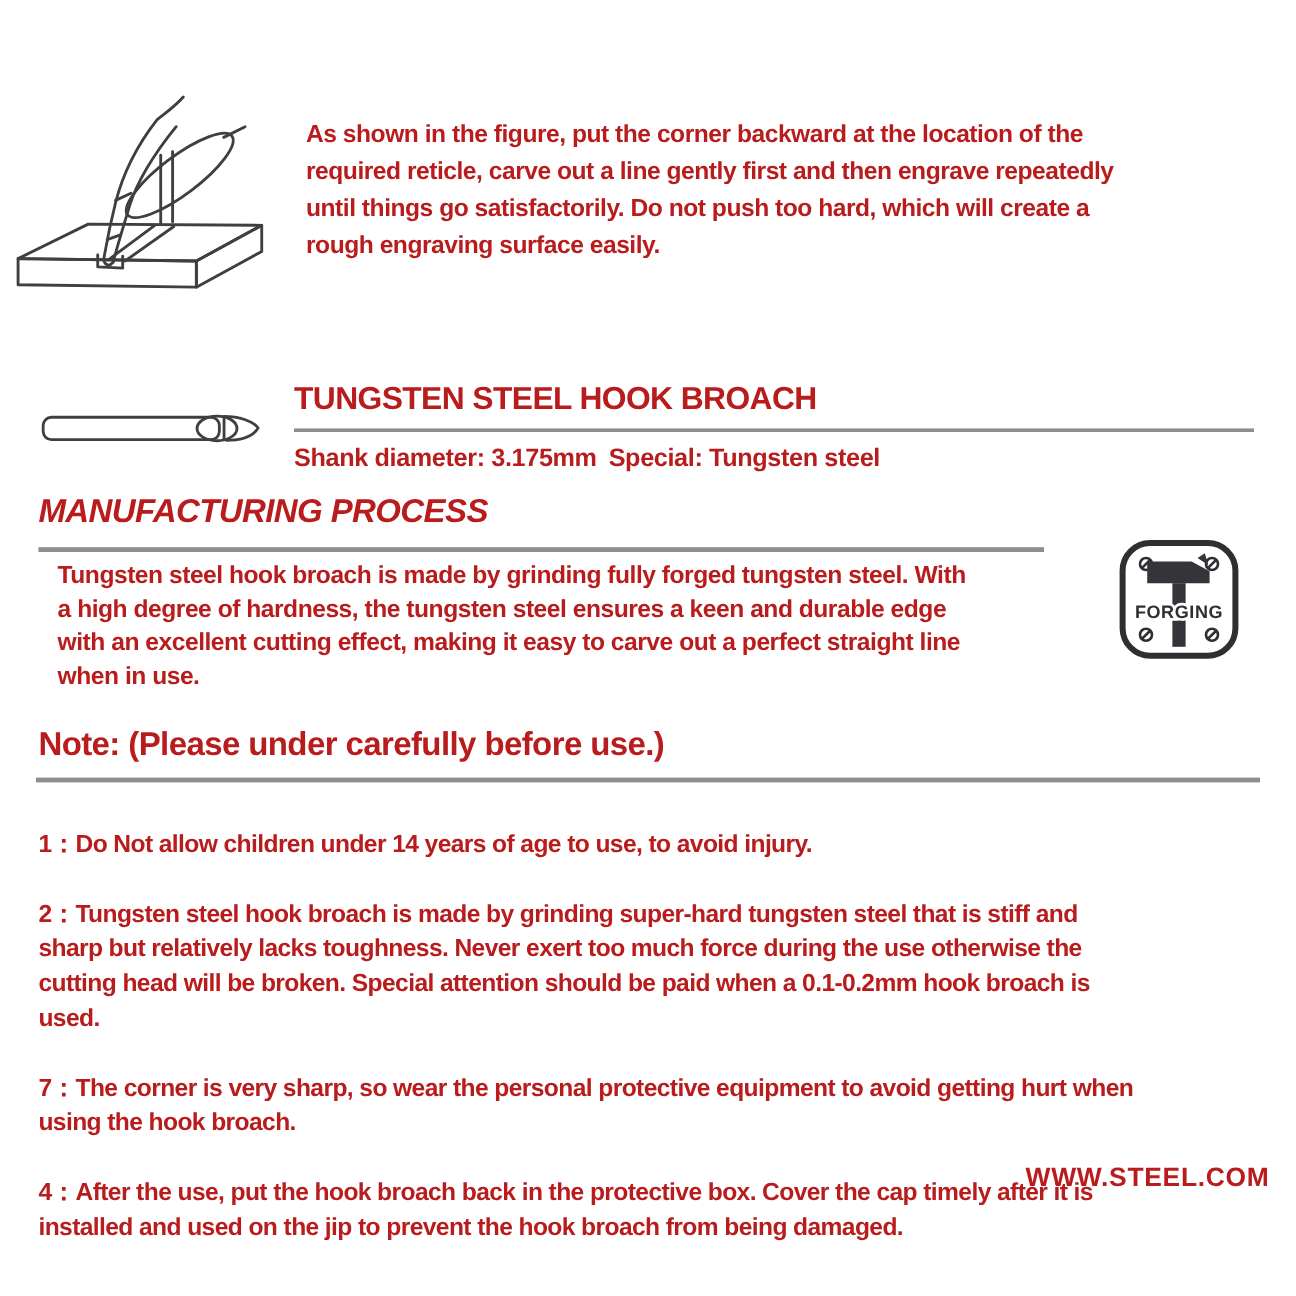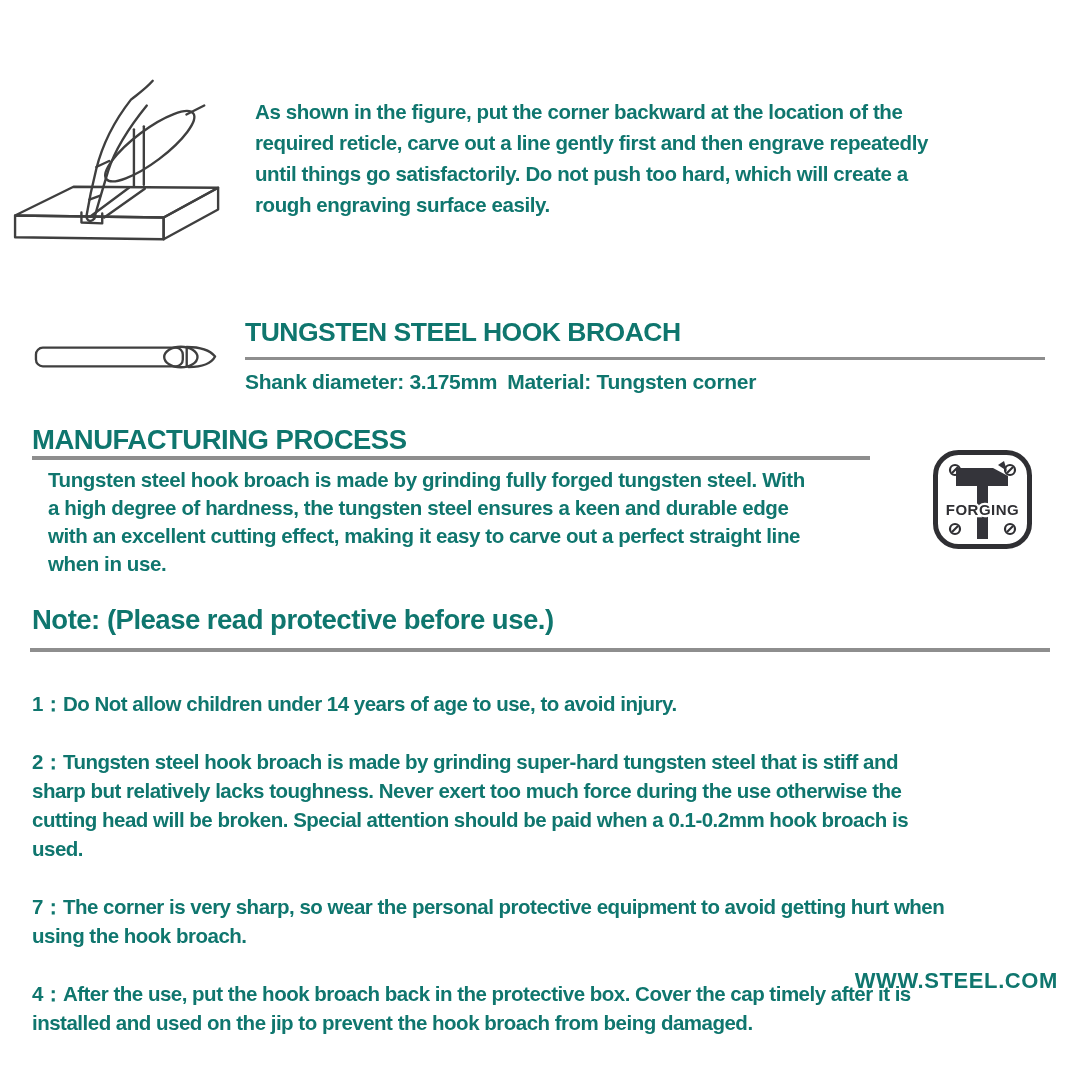--- a/index.html
+++ b/index.html
@@ -1,28 +1,28 @@
 <!DOCTYPE html>
 <html><head>
 <meta charset="utf-8">
 <style>
   html,body{margin:0;padding:0;}
   body{
     width:1080px;height:1080px;background:#ffffff;position:relative;
     font-family:"Liberation Sans", sans-serif;overflow:hidden;
   }
   .abs{position:absolute;}
-  .txt{color:#0f766e;font-weight:bold;white-space:pre-line;}
+  .txt{color:#b91c1c;font-weight:bold;white-space:pre-line;}
   .intro-text{left:255px;top:96px;font-size:20.5px;line-height:31px;letter-spacing:-0.4px;width:810px;}
   .product-title{left:245px;top:317px;font-size:26.5px;letter-spacing:-0.5px;white-space:pre;}
   .rule{background:#8e8e8e;}
   .rule-product{left:245px;top:357px;width:800px;height:3px;}
   .specs{left:245px;top:370px;display:flex;gap:10px;font-size:21px;letter-spacing:-0.3px;}
   .specs span{white-space:pre;}
-  .mfg-title{left:32px;top:424px;font-size:27.5px;letter-spacing:-0.5px;white-space:pre;}
+  .mfg-title{left:32px;top:410px;font-size:27.5px;letter-spacing:-0.5px;white-space:pre;font-style:italic;}
   .rule-mfg{left:32px;top:456px;width:838px;height:4px;}
   .mfg-body{left:32px;top:466px;font-size:20.5px;line-height:28px;letter-spacing:-0.4px;width:880px;margin-left:16px;}
   .note-title{left:32px;top:604px;font-size:27.5px;letter-spacing:-0.5px;white-space:pre;}
   .rule-note{left:30px;top:648px;width:1020px;height:4px;}
   .note-list{left:32px;top:660px;font-size:20.5px;line-height:29px;letter-spacing:-0.5px;width:1030px;}
   .note-list p{margin:0;white-space:pre-line;}
   .footer{right:22px;top:968px;font-size:22px;letter-spacing:0.6px;white-space:pre;}
   .illu{left:2px;top:60px;}
   .broach{left:34px;top:340px;}
   .badge{left:932px;top:448px;}
@@ -66,21 +66,21 @@
   <rect class="ln" x="2" y="7.5" width="150" height="19" rx="7"></rect>
   <ellipse class="ln" cx="150" cy="17" rx="17" ry="10.5" fill="#fff"></ellipse>
   <line class="ln" x1="156" y1="7.5" x2="156" y2="26.5"></line>
   <path class="ln" d="M156,6.8 C169,6.8 180,10.5 185,16.5 C181,24 171,27.2 158,27.2"></path>
 </svg>
 
 <div class="abs txt product-title">TUNGSTEN STEEL HOOK BROACH</div>
 <div class="abs rule rule-product"></div>
 <div class="abs txt specs">
   <span>Shank diameter: 3.175mm</span>
-  <span>Material: Tungsten corner</span>
+  <span>Special: Tungsten steel</span>
 </div>
 
 <div class="abs txt mfg-title">MANUFACTURING PROCESS</div>
 <div class="abs rule rule-mfg"></div>
 <div class="abs txt mfg-body">Tungsten steel hook broach is made by grinding fully forged tungsten steel. With
 a high degree of hardness, the tungsten steel ensures a keen and durable edge
 with an excellent cutting effect, making it easy to carve out a perfect straight line
 when in use.</div>
 
 <svg class="abs badge" width="101" height="103" viewBox="0 0 101 101">
@@ -96,21 +96,21 @@
       <line x1="75" y1="83" x2="81" y2="77"></line>
   </g>
   <g>
     <path class="dk" d="M24,19 L61,19 L76,27 L76,37 L24,37 Z"></path>
     <path class="dk" d="M66,16 L75,22 L72,12 Z"></path>
     <rect class="dk" x="45" y="37" width="11" height="53"></rect>
   </g>
   <text class="badge-label" x="50.5" y="66">FORGING</text>
 </svg>
 
-<div class="abs txt note-title">Note: (Please read protective before use.)</div>
+<div class="abs txt note-title">Note: (Please under carefully before use.)</div>
 <div class="abs rule rule-note"></div>
 <div class="abs txt note-list">
   <p>1：Do Not allow children under 14 years of age to use, to avoid injury.</p>
   <p>2：Tungsten steel hook broach is made by grinding super-hard tungsten steel that is stiff and
 sharp but relatively lacks toughness. Never exert too much force during the use otherwise the
 cutting head will be broken. Special attention should be paid when a 0.1-0.2mm hook broach is
 used.</p>
   <p>7：The corner is very sharp, so wear the personal protective equipment to avoid getting hurt when
 using the hook broach.</p>
   <p>4：After the use, put the hook broach back in the protective box. Cover the cap timely after it is

